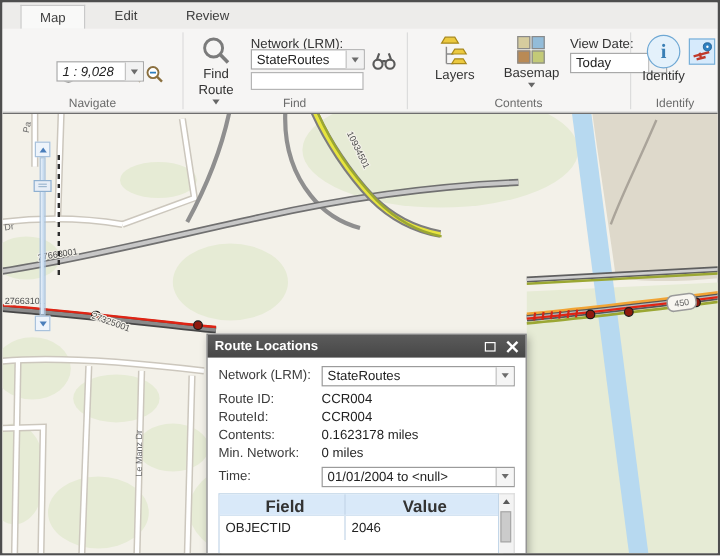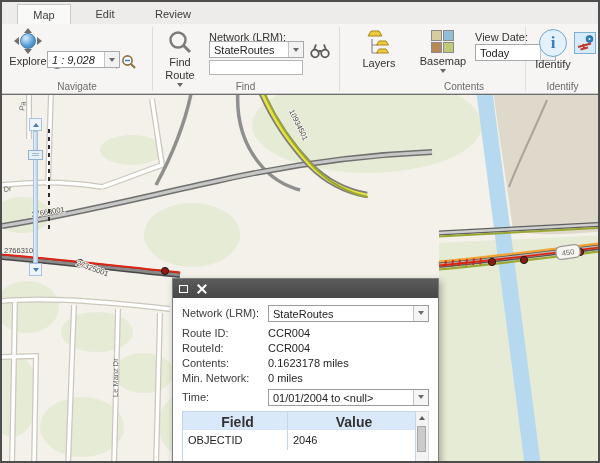--- a/index.html
+++ b/index.html
@@ -108,30 +108,20 @@
     <div class="tab active" id="tab-map">Map</div>
     <div class="tab" id="tab-edit">Edit</div>
     <div class="tab" id="tab-review">Review</div>
   </div>
 
   <div id="ribbon">
     <div class="ribbon-sep" style="left:150px"></div>
     <div class="ribbon-sep" style="left:337px"></div>
     <div class="ribbon-sep" style="left:523px"></div>
 
-    <div class="ribbon-btn" style="left:6px; top:4px; width:40px;">
-      <div id="explore-icon">
-        <span class="exp-tri exp-n"></span>
-          <span class="exp-tri exp-s"></span>
-        <span class="exp-tri exp-w"></span>
-          <span class="exp-tri exp-e"></span>
-        <span id="explore-orb"></span>
-      </div>
-      <div class="btn-label">Explore</div>
-    </div>
     <div class="mini-btn" style="left:46px">
       <span id="globe-icon"></span>
     </div>
     <div class="mini-btn" style="left:64px">
       <svg width="15" height="12" viewBox="0 0 15 12">
         <path d="M14,6 H4 M8,1.5 L3,6 L8,10.5" stroke="#3e8fd0" stroke-width="2.2" fill="none"></path>
       </svg>
     </div>
     <div class="mini-btn" style="left:82px">
       <svg width="15" height="12" viewBox="0 0 15 12">
@@ -205,21 +195,21 @@
       </svg>
       <div class="btn-label">Layers</div>
     </div>
     <div class="field-label" style="left:473px; top:7px;">View Date:</div>
     <div class="combo" style="left:473px; top:20px; width:81px; height:17px;">
       <span class="combo-text">Today</span>
       <span class="combo-arrow">
           <i></i>
         </span>
     </div>
-    <div class="group-label" style="left:337px; width:186px;margin-left:32px;">Contents</div>
+    <div class="group-label" style="left:337px; width:186px;">Contents</div>
 
     <div class="ribbon-btn" style="left:529px; top:5px; width:44px;">
       <div id="identify-circle">i</div>
       <div class="btn-label">Identify</div>
     </div>
     <div id="identify-route-tool" style="top:8px;">
       <svg width="17" height="17" viewBox="0 0 17 17">
         <path d="M1,12 L14,8.5 M3.5,14.5 L11,12.5 M7,12.7 L6,9" stroke="#c0392b" stroke-width="2" fill="none"></path>
         <circle cx="12.5" cy="4" r="3.4" fill="#2e7fc0" stroke="#1b5a8f" stroke-width="0.7"></circle>
         <circle cx="12.5" cy="4" r="1" fill="#fff"></circle>
@@ -347,20 +337,21 @@
       <div id="slider-handle"></div>
       <div class="slider-btn" style="top:145px">
           <i class="down"></i>
         </div>
     </div>
     <div id="dashed-route-ticks"></div>
 
     
     <div id="route-dialog">
       <div id="dialog-titlebar">
+        <span id="dialog-title">Route Locations</span>
         <span id="maximize-icon"></span>
         <span id="close-icon"></span>
       </div>
       <div id="dialog-body">
 
         <div class="dlg-row combo-row">
           <span class="dlg-label">Network (LRM):</span>
           <span class="dlg-combo">
             <span class="combo-text">StateRoutes</span>
             <span class="combo-arrow">

